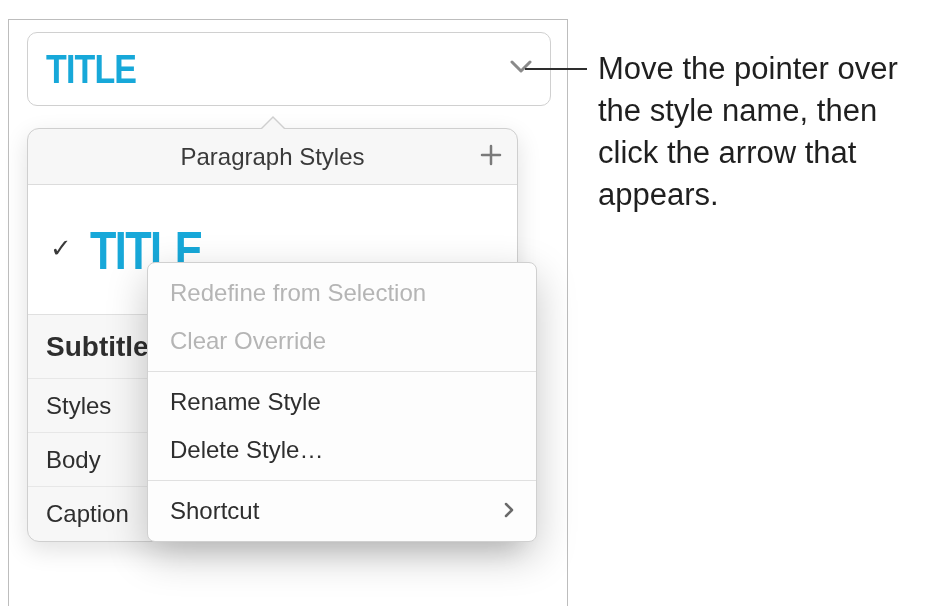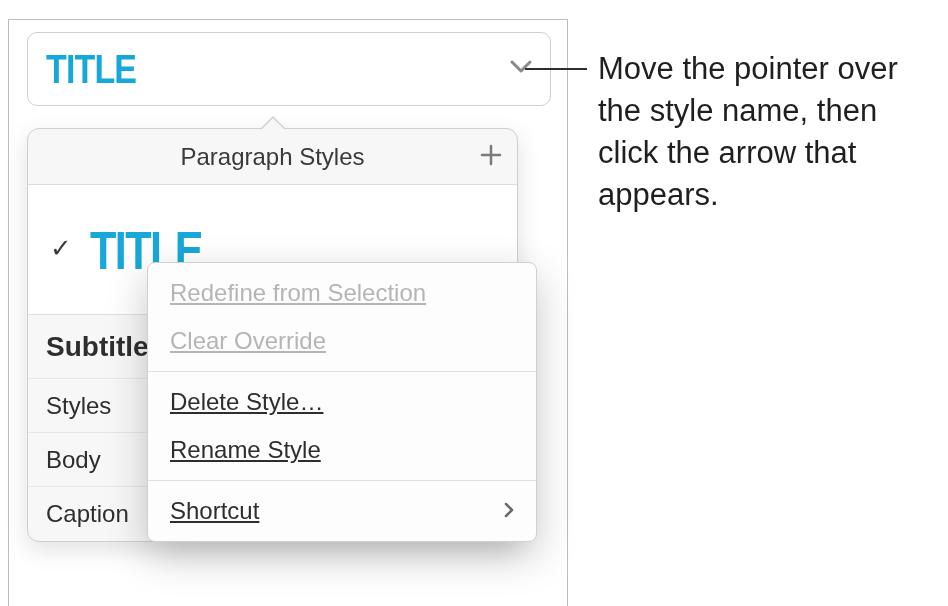--- a/index.html
+++ b/index.html
@@ -147,21 +147,20 @@
       padding: 6px 0;
       z-index: 10;
     }
     .menu-item {
       font-size: 24px;
       padding: 10px 22px;
       color: #2e2e2e;
       display: flex;
       align-items: center;
       justify-content: space-between;
-      text-decoration: underline;
     }
     .menu-item.disabled { color: #b5b5b5; }
     .menu-sep {
       height: 1px;
       background: #e0e0e0;
       margin: 6px 0;
     }
     .chevron-right { color: #6a6a6a; font-size: 20px; }
     .callout-line {
       position: absolute;
@@ -228,24 +227,24 @@
 
   <div class="context-menu">
     <div class="menu-item disabled">
       <span>Redefine from Selection</span>
     </div>
     <div class="menu-item disabled">
       <span>Clear Override</span>
     </div>
     <div class="menu-sep"></div>
     <div class="menu-item">
+      <span>Rename Style</span>
+    </div>
+    <div class="menu-item">
       <span>Delete Style…</span>
-    </div>
-    <div class="menu-item">
-      <span>Rename Style</span>
     </div>
     <div class="menu-sep"></div>
     <div class="menu-item">
       <span>Shortcut</span>
       <span class="chevron-right">
         <svg width="10" height="16" viewBox="0 0 10 16">
             <path d="M2 2 L8 8 L2 14" stroke="#6a6a6a" stroke-width="2.5" fill="none" stroke-linecap="round" stroke-linejoin="round"></path>
           </svg>
       </span>
     </div>

